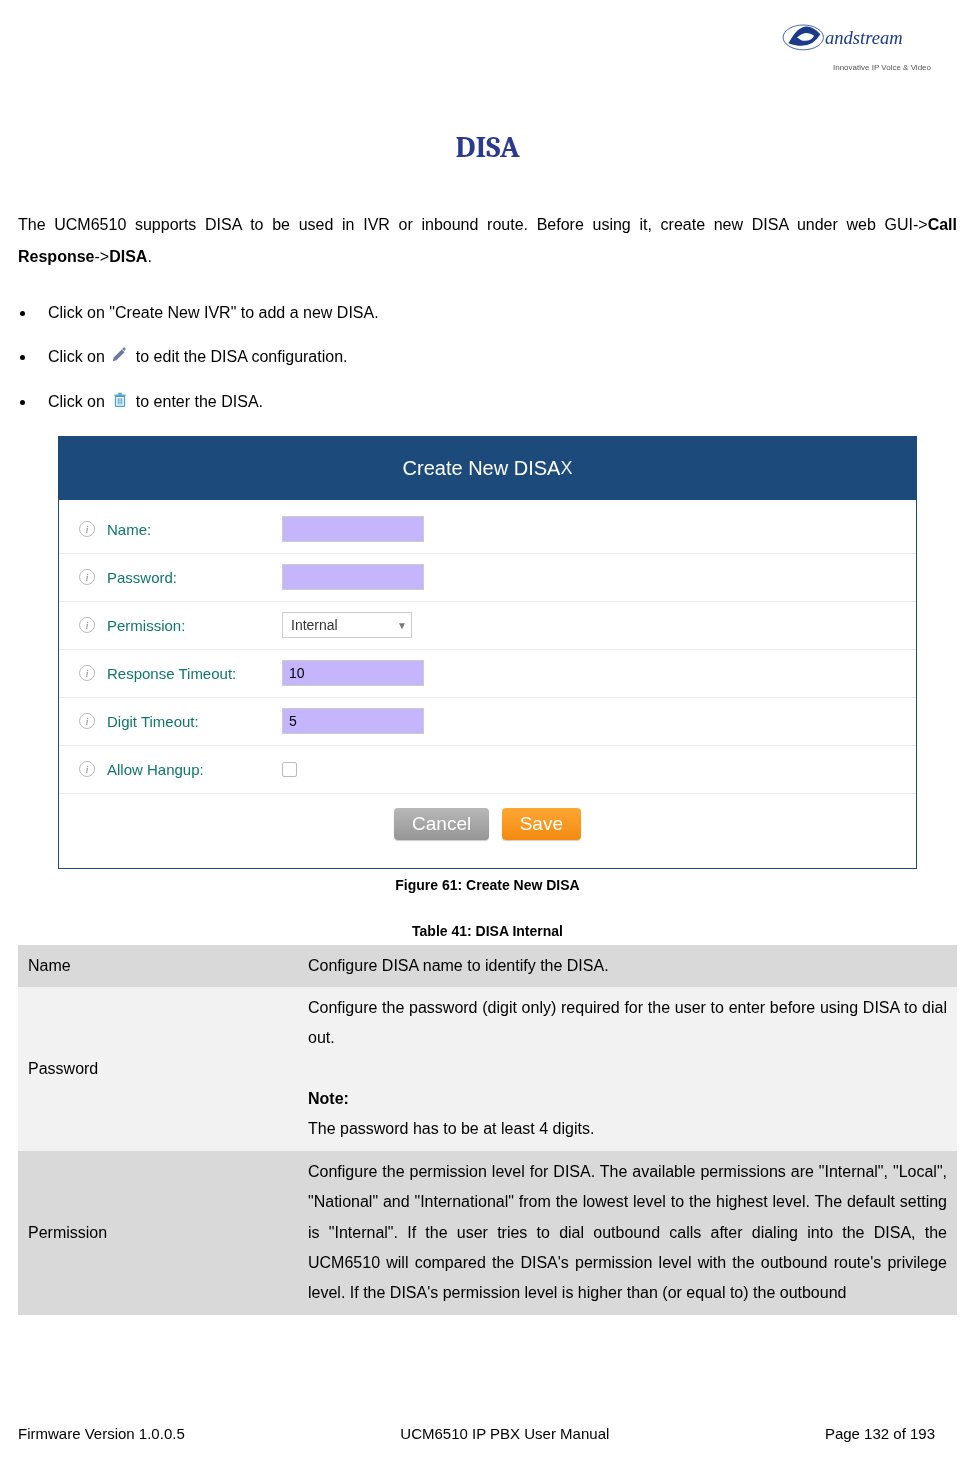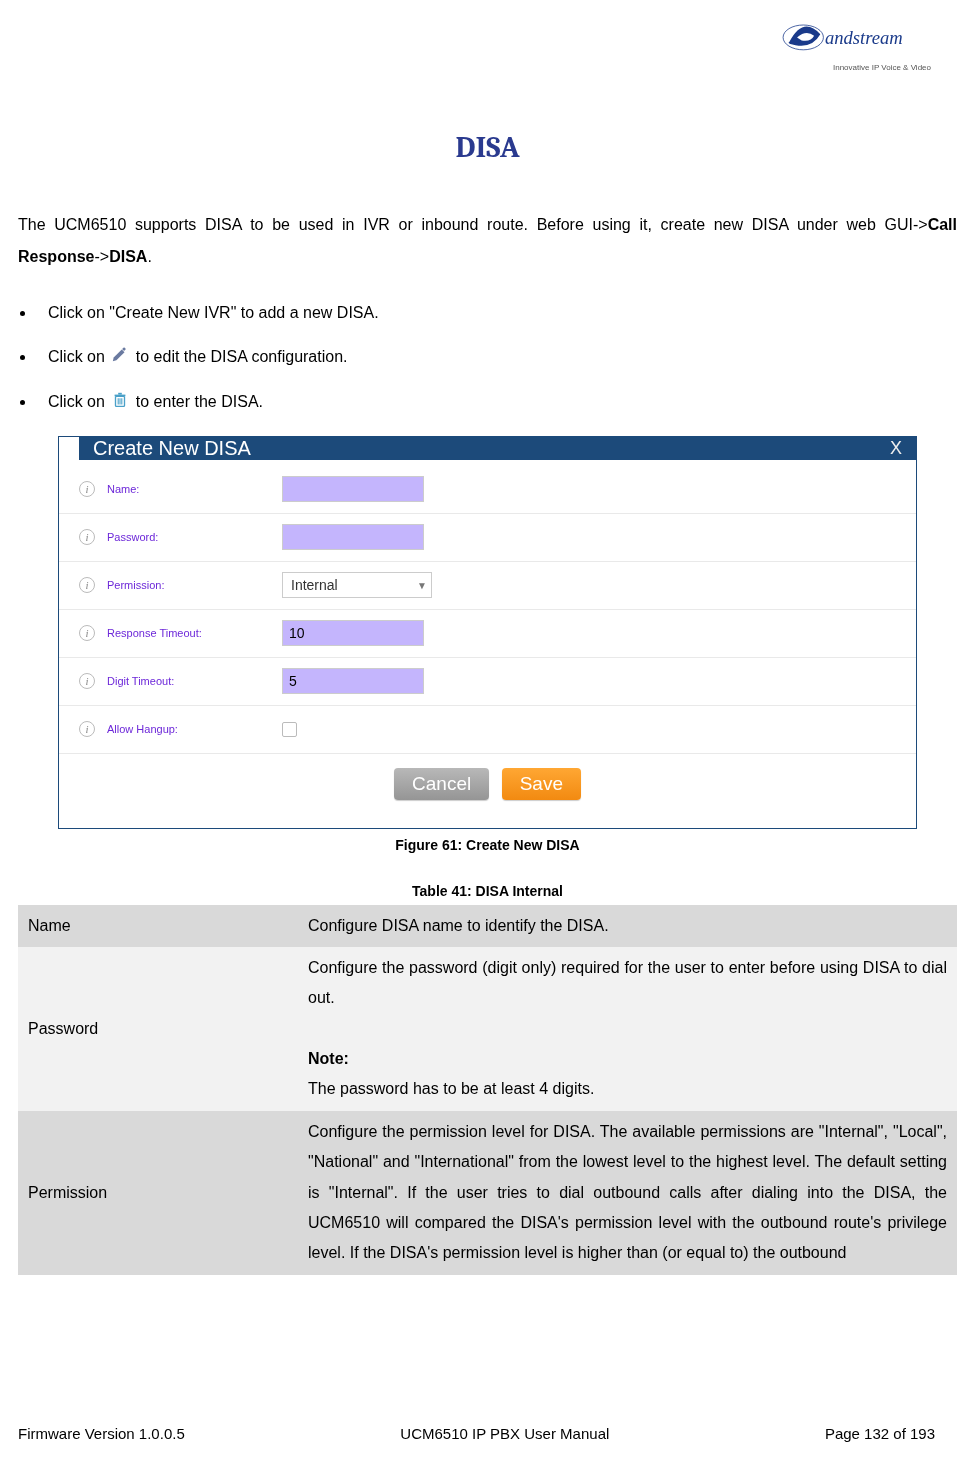--- a/index.html
+++ b/index.html
@@ -41,48 +41,47 @@
     ul.bullets li { font-size: 16px; margin: 20px 0; padding-left: 12px; line-height: 1.5; }
     .inline-icon-edit, .inline-icon-delete { display:inline-block; vertical-align:middle; margin: 0 2px; }
     .inline-icon-edit svg, .inline-icon-delete svg { width:18px; height:18px; }
 
     
     .figure-wrap { margin: 20px 40px 4px 40px; border:1px solid #1c4a7a; background:#fff; }
     .modal-header {
       background:#1c4a7a;
       color:#fff;
       font-size:20px;
-      padding:0 14px;
+      padding:20px 14px;
       display:flex;
-      justify-content:space-between;
+      justify-content:center;
       align-items:center;
-      margin-left:20px;
     }
     .modal-header .x { font-size:18px; color:#eee; font-weight:normal; }
     .form-rows { padding: 6px 0 16px 0; }
     .form-row {
       display:flex;
       align-items:center;
       height:48px;
       border-bottom:1px solid #e9e9e9;
       padding-left:20px;
     }
     .form-row:last-of-type { border-bottom:none; }
     .info-i {
       width:16px; height:16px; border:1px solid #bbb; border-radius:50%;
       display:inline-flex; align-items:center; justify-content:center;
       font-size:11px; color:#888; font-family:Georgia,serif; font-style:italic;
       margin-right:12px;
     }
-    .form-label { width:175px; font-size:11px; color:#6d28d9; }
+    .form-label { width:175px; font-size:15px; color:#0f766e; }
     .form-input {
       border:1px solid #ccc; height:26px; width:142px; font-size:14px; padding:0 6px; background:#c4b5fd;
     }
     .form-select {
-      border:1px solid #ccc; height:26px; width:150px; font-size:14px; padding:0 4px 0 8px;
+      border:1px solid #ccc; height:26px; width:130px; font-size:14px; padding:0 4px 0 8px;
       display:inline-flex; align-items:center; justify-content:space-between; background:#fff;
       color:#333;
     }
     .caret { font-size:10px; color:#777; }
     .checkbox { width:15px; height:15px; border:1px solid #bbb; border-radius:2px; background:#fff; }
     .btn-row { text-align:center; padding: 14px 0 12px 0; }
     .btn {
       display:inline-block; padding:5px 18px; font-size:19px; color:#fff;
       border-radius:4px; margin: 0 4px;
       box-shadow: 0 1px 1px rgba(0,0,0,.2);

